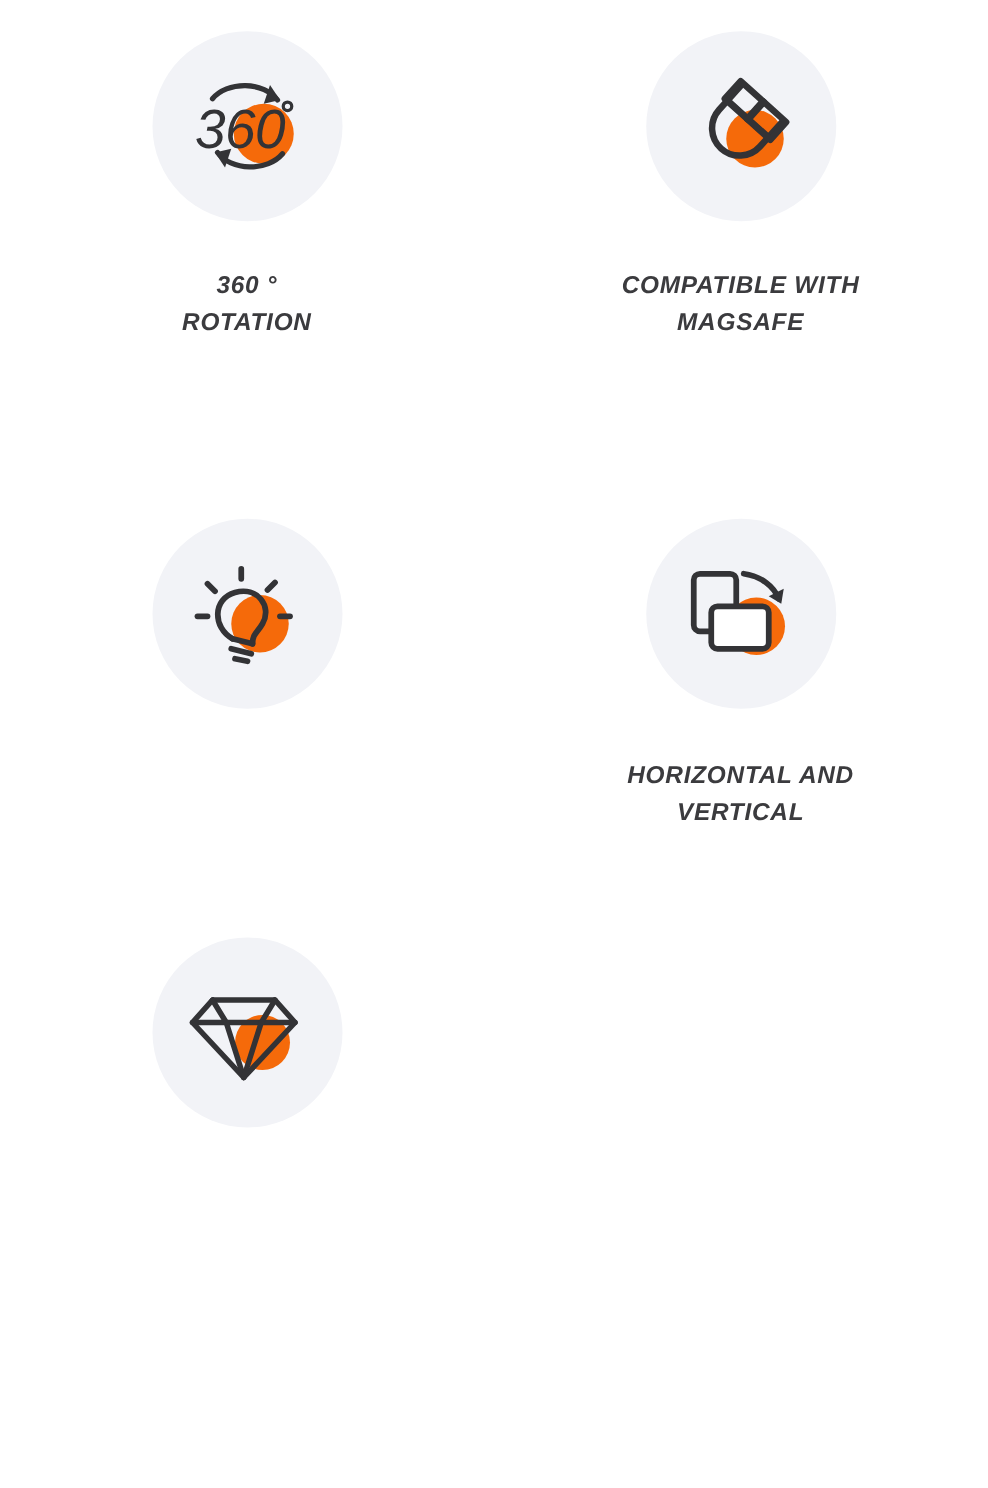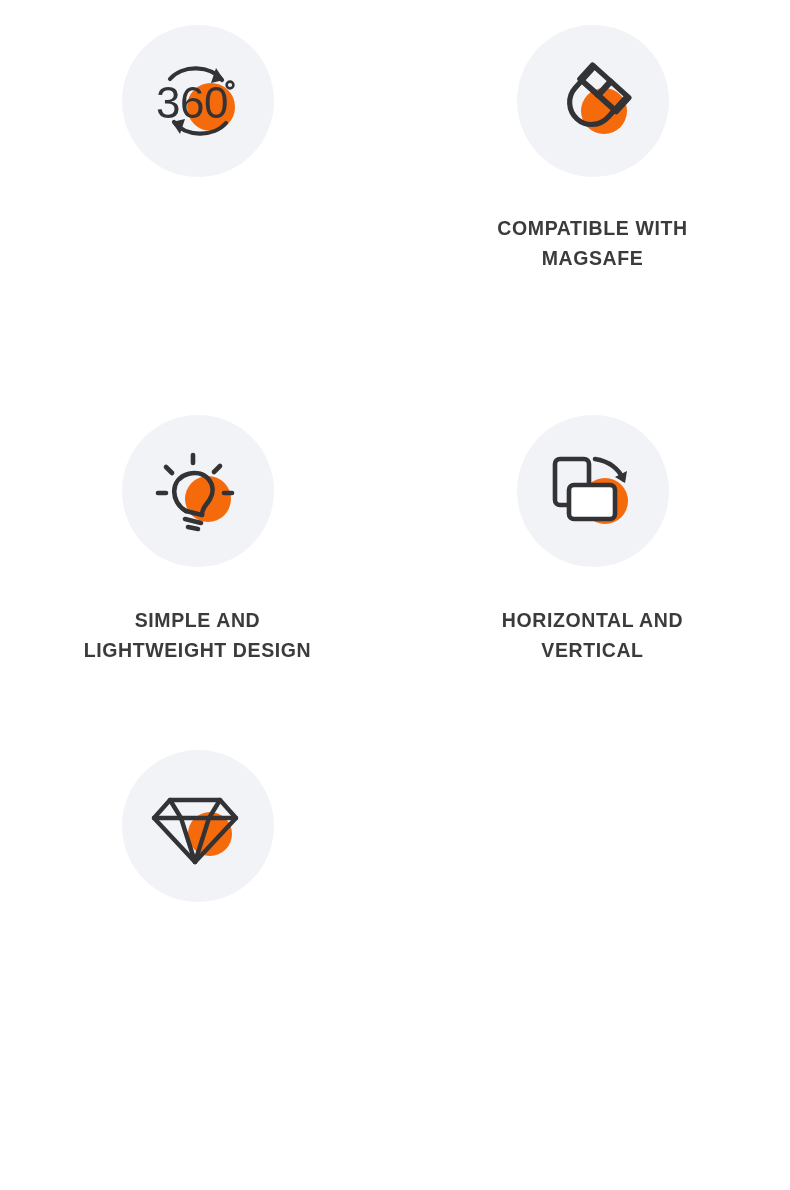--- a/index.html
+++ b/index.html
@@ -9,20 +9,21 @@
     background: #ffffff;
     font-family: "Liberation Sans", sans-serif;
   }
   .feature-grid {
     width: 790px;
     height: 1190px;
     display: grid;
     grid-template-columns: 395px 395px;
     grid-template-rows: 390px 335px 335px 130px;
     align-content: start;
+    font-style: italic;
   }
   .feature-cell {
     display: flex;
     flex-direction: column;
     align-items: center;
     padding-top: 25px;
   }
   .icon-badge {
     width: 152px;
     height: 152px;
@@ -58,20 +59,22 @@
       <svg width="100" height="92" viewBox="0 0 100 92">
         <circle cx="63" cy="52" r="24" fill="#f56a0a"></circle>
         <path d="M22 24 A30 22 0 0 1 74 25" fill="none" stroke="#333336" stroke-width="4.2" stroke-linecap="round"></path>
         <path d="M68 13 L76 25 L63 28 Z" fill="#333336"></path>
         <path d="M78 68 A30 22 0 0 1 26 67" fill="none" stroke="#333336" stroke-width="4.2" stroke-linecap="round"></path>
         <path d="M32 79 L24 67 L37 64 Z" fill="#333336"></path>
         <text x="8" y="63" font-family="'Liberation Sans', sans-serif" font-size="44" font-weight="400" fill="#333336" letter-spacing="-0.5">360</text>
         <circle cx="82" cy="30" r="3.4" fill="none" stroke="#333336" stroke-width="2.6"></circle>
       </svg>
     </div>
+    <div class="feature-label">360 °
+ROTATION</div>
   </div>
 
   <div class="feature-cell">
     <div class="icon-badge">
       <svg width="92" height="92" viewBox="0 0 92 92">
         <circle cx="57" cy="56" r="23" fill="#f56a0a"></circle>
         <g transform="rotate(42 46 46)" fill="none" stroke="#333336" stroke-width="5.2" stroke-linecap="round" stroke-linejoin="round">
           <path d="M24 22 L24 48 A22 22 0 0 0 68 48 L68 22"></path>
           <path d="M24 38 L46 38"></path>
           <path d="M68 38 L46 38" stroke="none"></path>
@@ -99,22 +102,20 @@
           <path d="M35 74 L51 78"></path>
           <path d="M38 82 L48 84"></path>
           <path d="M43 10 L43 18"></path>
           <path d="M16 22 L22 28"></path>
           <path d="M8 48 L16 48"></path>
           <path d="M70 21 L64 27"></path>
           <path d="M82 48 L74 48"></path>
         </g>
       </svg>
     </div>
-    <div class="feature-label">SIMPLE AND
-LIGHTWEIGHT DESIGN</div>
   </div>
 
   <div class="feature-cell row3">
     <div class="icon-badge">
       <svg width="100" height="88" viewBox="0 0 100 88">
         <circle cx="62" cy="54" r="23" fill="#f56a0a"></circle>
         <rect x="12" y="12" width="34" height="46" rx="5" fill="#f2f3f7" stroke="#333336" stroke-width="4.6"></rect>
         <path d="M52 12 C66 14 76 22 80 32" fill="none" stroke="#333336" stroke-width="4.6" stroke-linecap="round"></path>
         <path d="M72 30 L82 36 L84 24 Z" fill="#333336"></path>
         <rect x="26" y="38" width="46" height="34" rx="5" fill="#ffffff" stroke="#333336" stroke-width="4.6"></rect>

